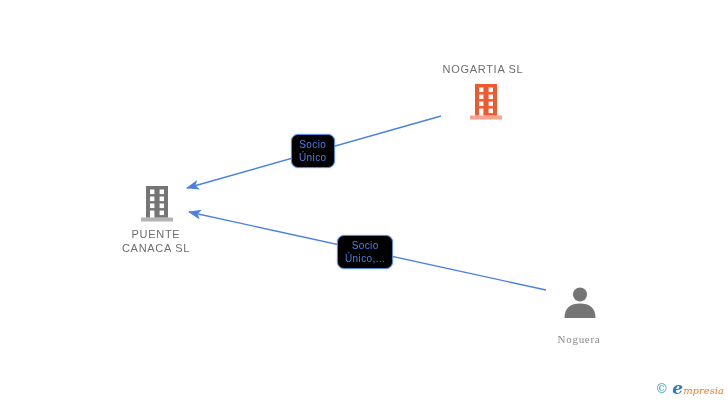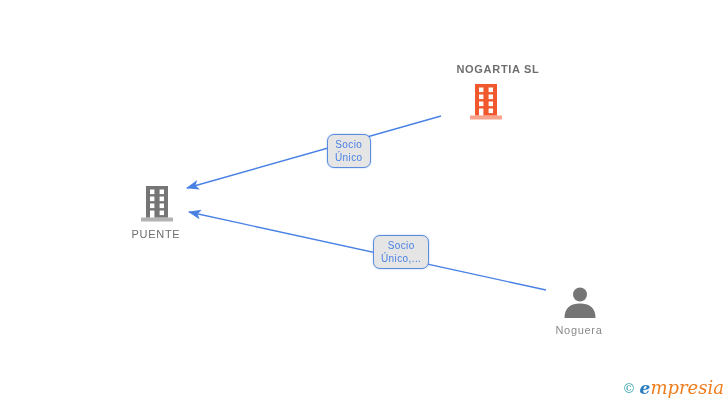--- a/index.html
+++ b/index.html
@@ -32,32 +32,31 @@
   }
   .person-name {
     color: #8a8a8a;
     line-height: 15px;
   }
   .node-icon {
     position: absolute;
   }
   .edge-label {
     position: absolute;
-    background: #e5e5e5;
+    background: #000000;
     border: 1px solid #5b8bdf;
     border-radius: 7px;
     box-shadow: 0 0 2px rgba(74,129,228,0.45);
     color: #4a81e4;
     font-size: 10px;
     line-height: 13px;
     letter-spacing: 0.4px;
     text-align: center;
     padding: 3px 7px;
     white-space: nowrap;
-    margin-left: 36px;
   }
   .watermark {
     position: absolute;
     right: 4px;
     bottom: 2px;
     font-family: "DejaVu Serif", serif;
     white-space: nowrap;
   }
   .wm-copy {
     color: #2e9fae;
@@ -66,41 +65,41 @@
   }
   .wm-initial {
     color: #2c7dc0;
     font-size: 17px;
     font-style: italic;
     font-weight: bold;
     margin-left: 4px;
   }
   .wm-rest {
     color: #ee7d1e;
-    font-size: 18px;
+    font-size: 10px;
     font-style: italic;
   }
 </style>
 </head>
 <body>
 
 <div class="canvas">
 
   <svg class="edges-layer" width="728" height="400" viewBox="0 0 728 400" xmlns="http://www.w3.org/2000/svg">
     <defs>
       <marker id="arrowhead" markerWidth="14" markerHeight="11" refX="12" refY="5" orient="auto" markerUnits="userSpaceOnUse">
         <path d="M13,5 L0,0 L3.2,5 L0,10 Z" fill="#4a81e4"></path>
       </marker>
     </defs>
     <line x1="441" y1="116" x2="187" y2="188" stroke="#4a81e4" stroke-width="1.4" marker-end="url(#arrowhead)"></line>
     <line x1="546" y1="290" x2="189" y2="212" stroke="#4a81e4" stroke-width="1.4" marker-end="url(#arrowhead)"></line>
   </svg>
 
   <div class="node" style="left:417px; top:62px; width:130px; height:60px;">
-    <div class="node-label" style="left:16px; top:0; width:130px;font-weight:bold;">NOGARTIA SL</div>
+    <div class="node-label" style="left:1px; top:0; width:130px;">NOGARTIA SL</div>
     <svg class="node-icon" style="left:49px; top:22px;" width="40" height="36" viewBox="0 0 40 36" xmlns="http://www.w3.org/2000/svg">
       <rect x="4" y="31.5" width="32" height="4" fill="#f2582e" opacity="0.55"></rect>
       <rect x="9" y="0" width="22" height="31.5" fill="#f2582e"></rect>
       <g fill="#ffffff">
         <rect x="13" y="3.5" width="4.4" height="4.6"></rect>
         <rect x="22.6" y="3.5" width="4.4" height="4.6"></rect>
         <rect x="13" y="10.5" width="4.4" height="4.6"></rect>
         <rect x="22.6" y="10.5" width="4.4" height="4.6"></rect>
         <rect x="13" y="17.5" width="4.4" height="4.6"></rect>
         <rect x="22.6" y="17.5" width="4.4" height="4.6"></rect>
@@ -120,29 +119,30 @@
         <rect x="13" y="10.5" width="4.4" height="4.6"></rect>
         <rect x="22.6" y="10.5" width="4.4" height="4.6"></rect>
         <rect x="13" y="17.5" width="4.4" height="4.6"></rect>
         <rect x="22.6" y="17.5" width="4.4" height="4.6"></rect>
         <rect x="13" y="24.5" width="4.4" height="7"></rect>
         <rect x="22.6" y="24.5" width="4.4" height="4.6"></rect>
       </g>
     </svg>
     <div class="node-label" style="left:0; top:41px; width:120px;">
       <div>PUENTE</div>
+      <div>CANACA SL</div>
     </div>
   </div>
 
   <div class="node" style="left:519px; top:287px; width:120px; height:82px;">
     <svg class="node-icon" style="left:42px; top:0;" width="38" height="31" viewBox="0 0 38 31" xmlns="http://www.w3.org/2000/svg">
       <circle cx="19" cy="7.5" r="7" fill="#757575"></circle>
       <path d="M3.5,31 C3.5,20.5 10,16.5 19,16.5 C28,16.5 34.5,20.5 34.5,31 Z" fill="#757575"></path>
     </svg>
-    <div class="node-label person-name" style="left:0; top:36px; width:120px;">
+    <div class="node-label person-name" style="left:0; top:45px; width:120px;font-family:Liberation Serif, serif;">
       <div>Noguera</div>
     </div>
   </div>
 
   <div class="edge-label" style="left:291px; top:134px;">
     <div>Socio</div>
     <div>Único</div>
   </div>
 
   <div class="edge-label" style="left:337px; top:235px;">

